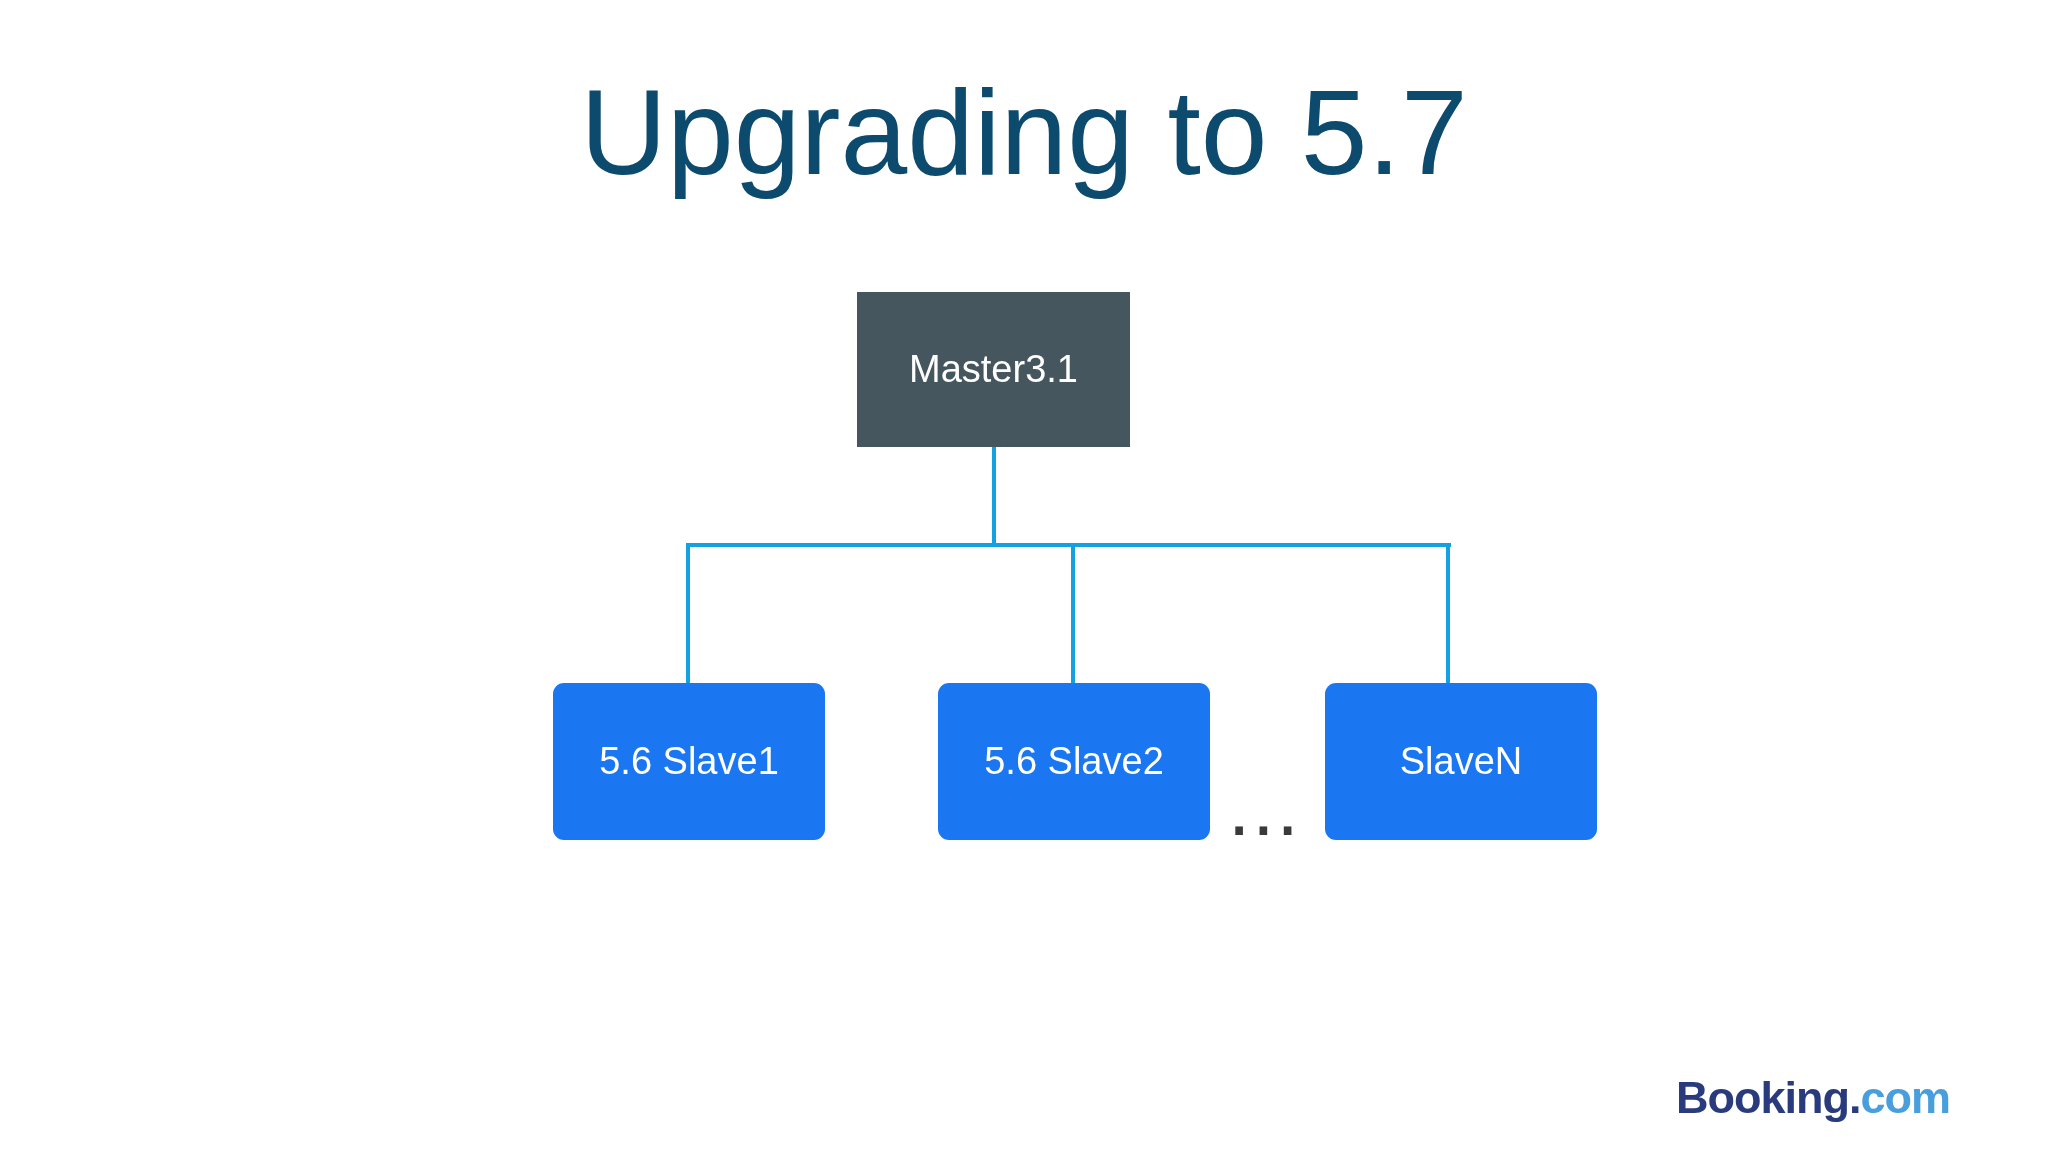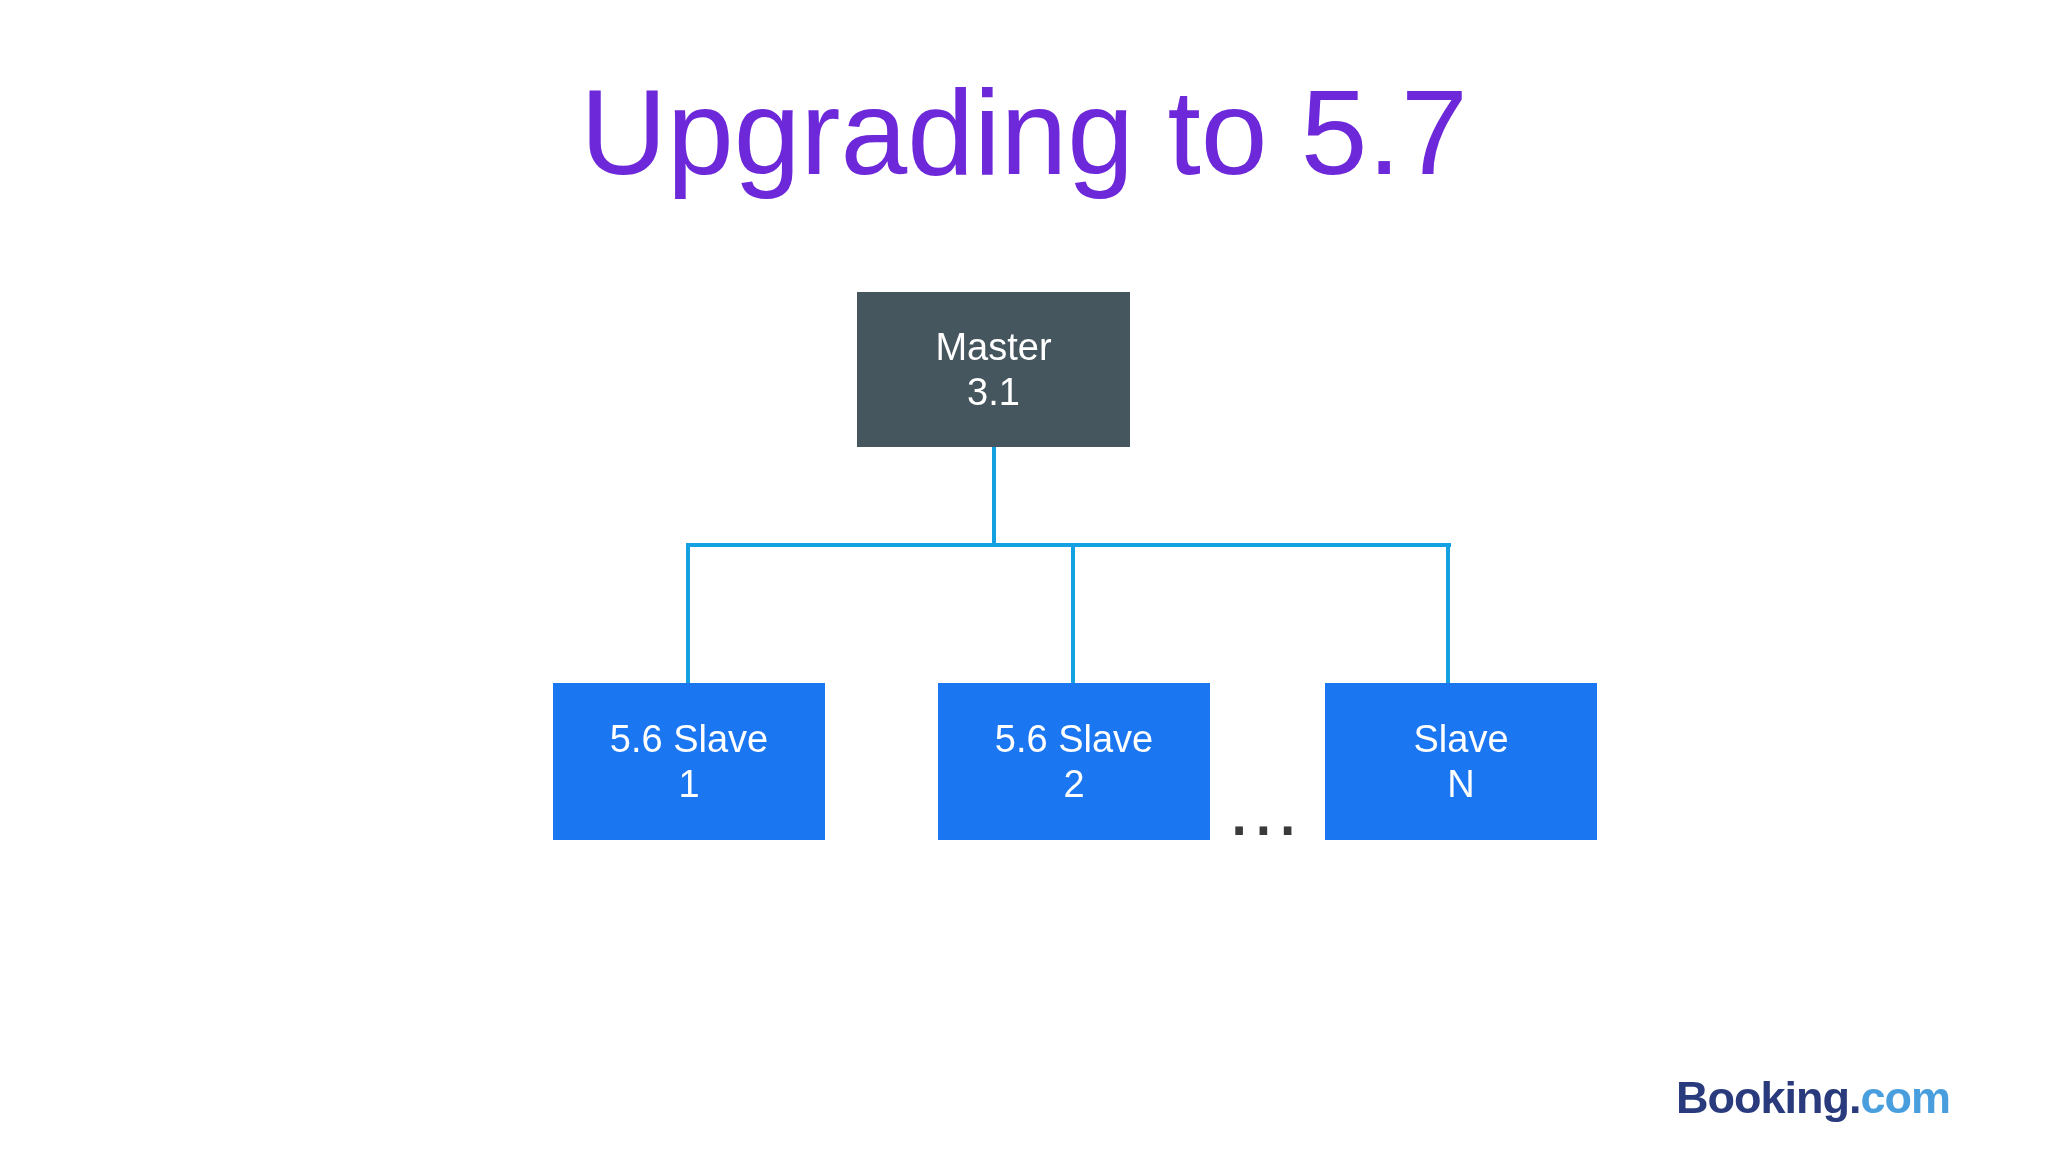--- a/index.html
+++ b/index.html
@@ -17,48 +17,48 @@
   }
   .slide-title {
     position: absolute;
     left: 0;
     top: 72px;
     width: 100%;
     text-align: center;
     font-size: 120px;
     line-height: 1.0;
     font-weight: 400;
-    color: #6d28d9;
+    color: #0c4a6e;
     letter-spacing: 0px;
     white-space: nowrap;
   }
   .node {
     position: absolute;
     display: flex;
-    flex-direction: column;
     align-items: center;
     justify-content: center;
     text-align: center;
     color: #ffffff;
     font-size: 38px;
     line-height: 1.18;
     font-weight: 400;
   }
   .node-master {
     left: 857px;
     top: 292px;
     width: 273px;
     height: 155px;
     background: #45565e;
   }
   .node-slave {
     width: 272px;
     height: 157px;
     background: #1b76f2;
     top: 683px;
+    border-radius: 11px;
   }
   .node-slave-1 { left: 553px; }
   .node-slave-2 { left: 938px; }
   .node-slave-n { left: 1313px; margin-left: 12px; }
   .connector {
     position: absolute;
     background: #13a1e1;
   }
   .conn-master-drop   { left: 992px;  top: 445px; width: 4px;   height: 100px; }
   .conn-bus           { left: 686px;  top: 543px; width: 765px; height: 4px;  }

